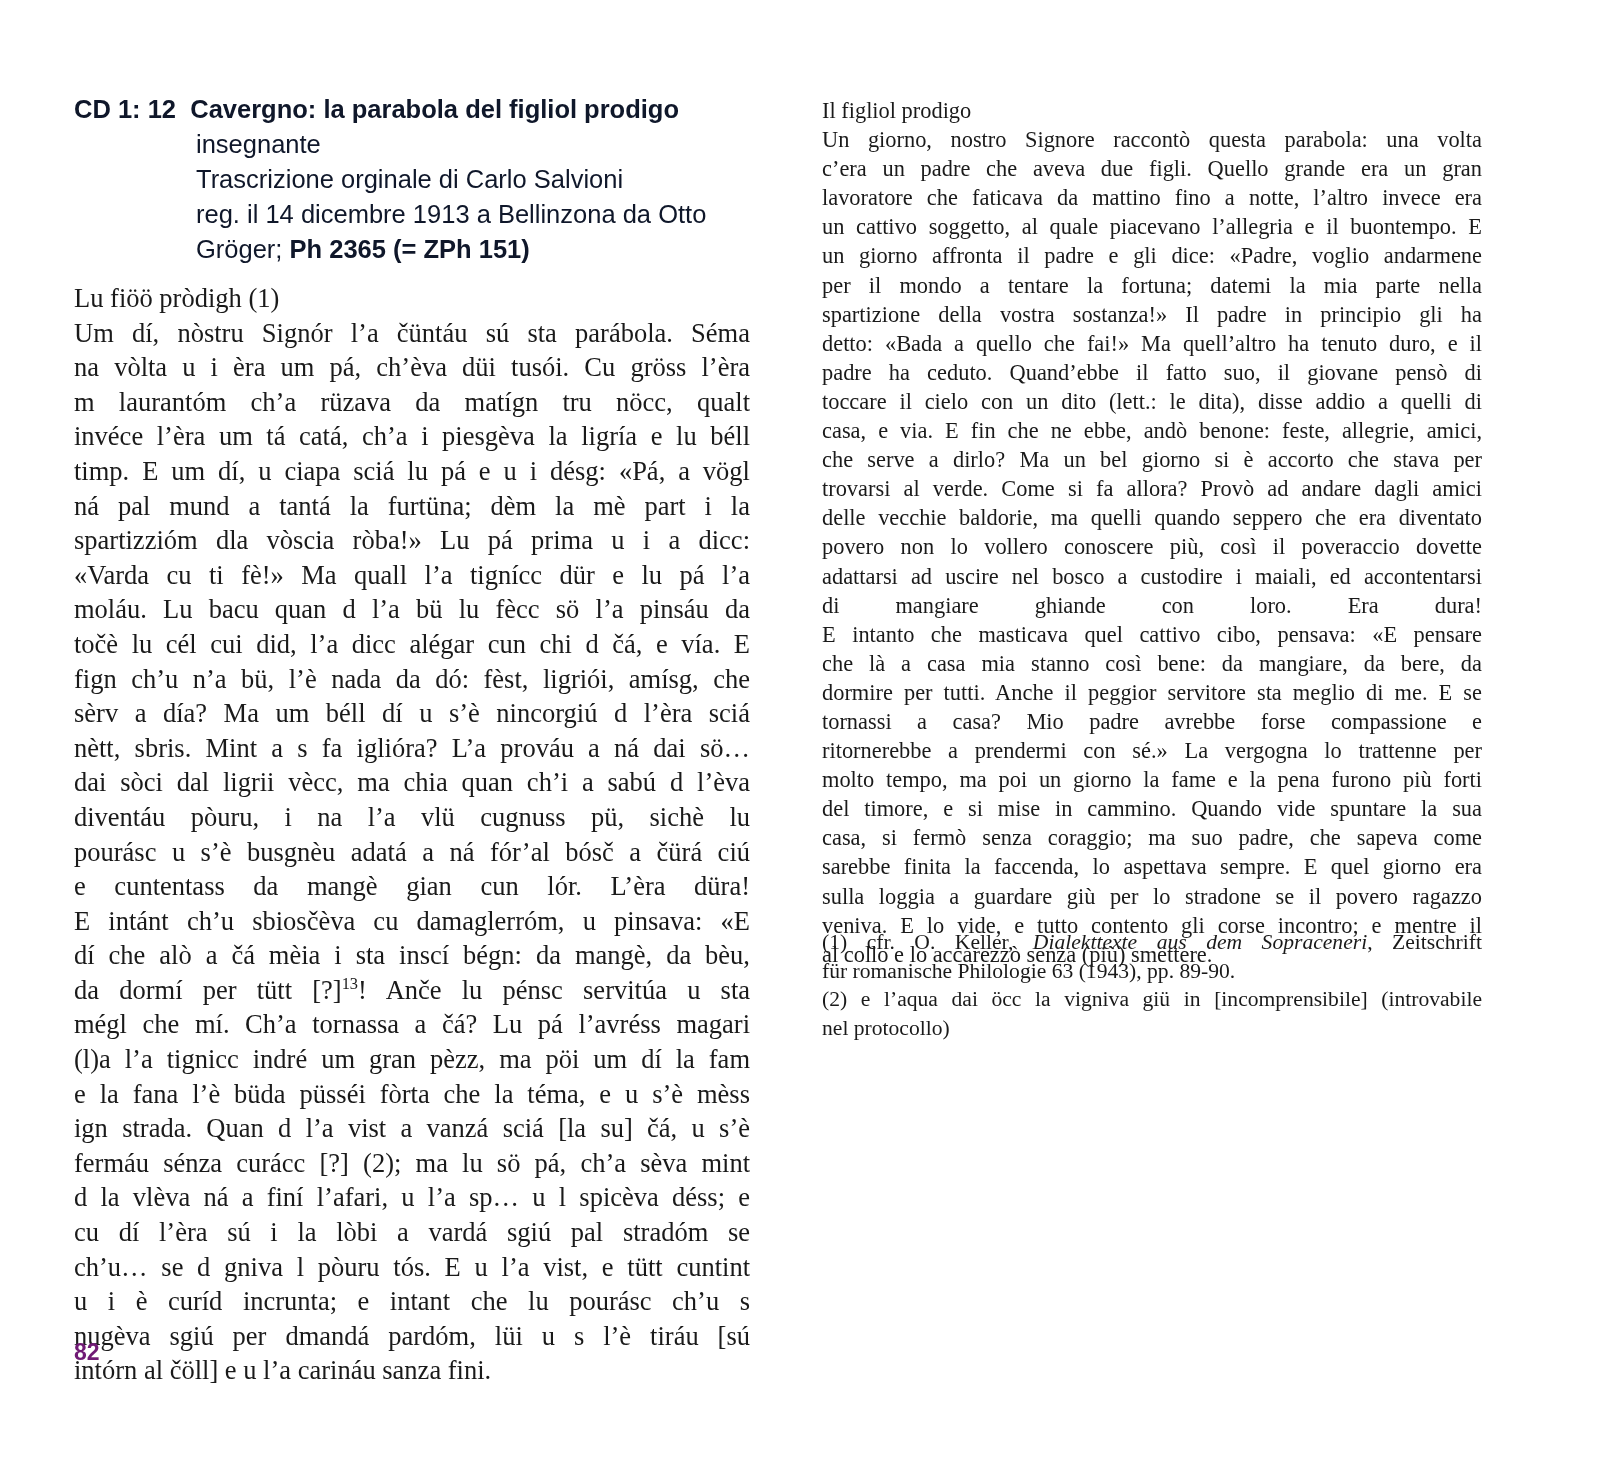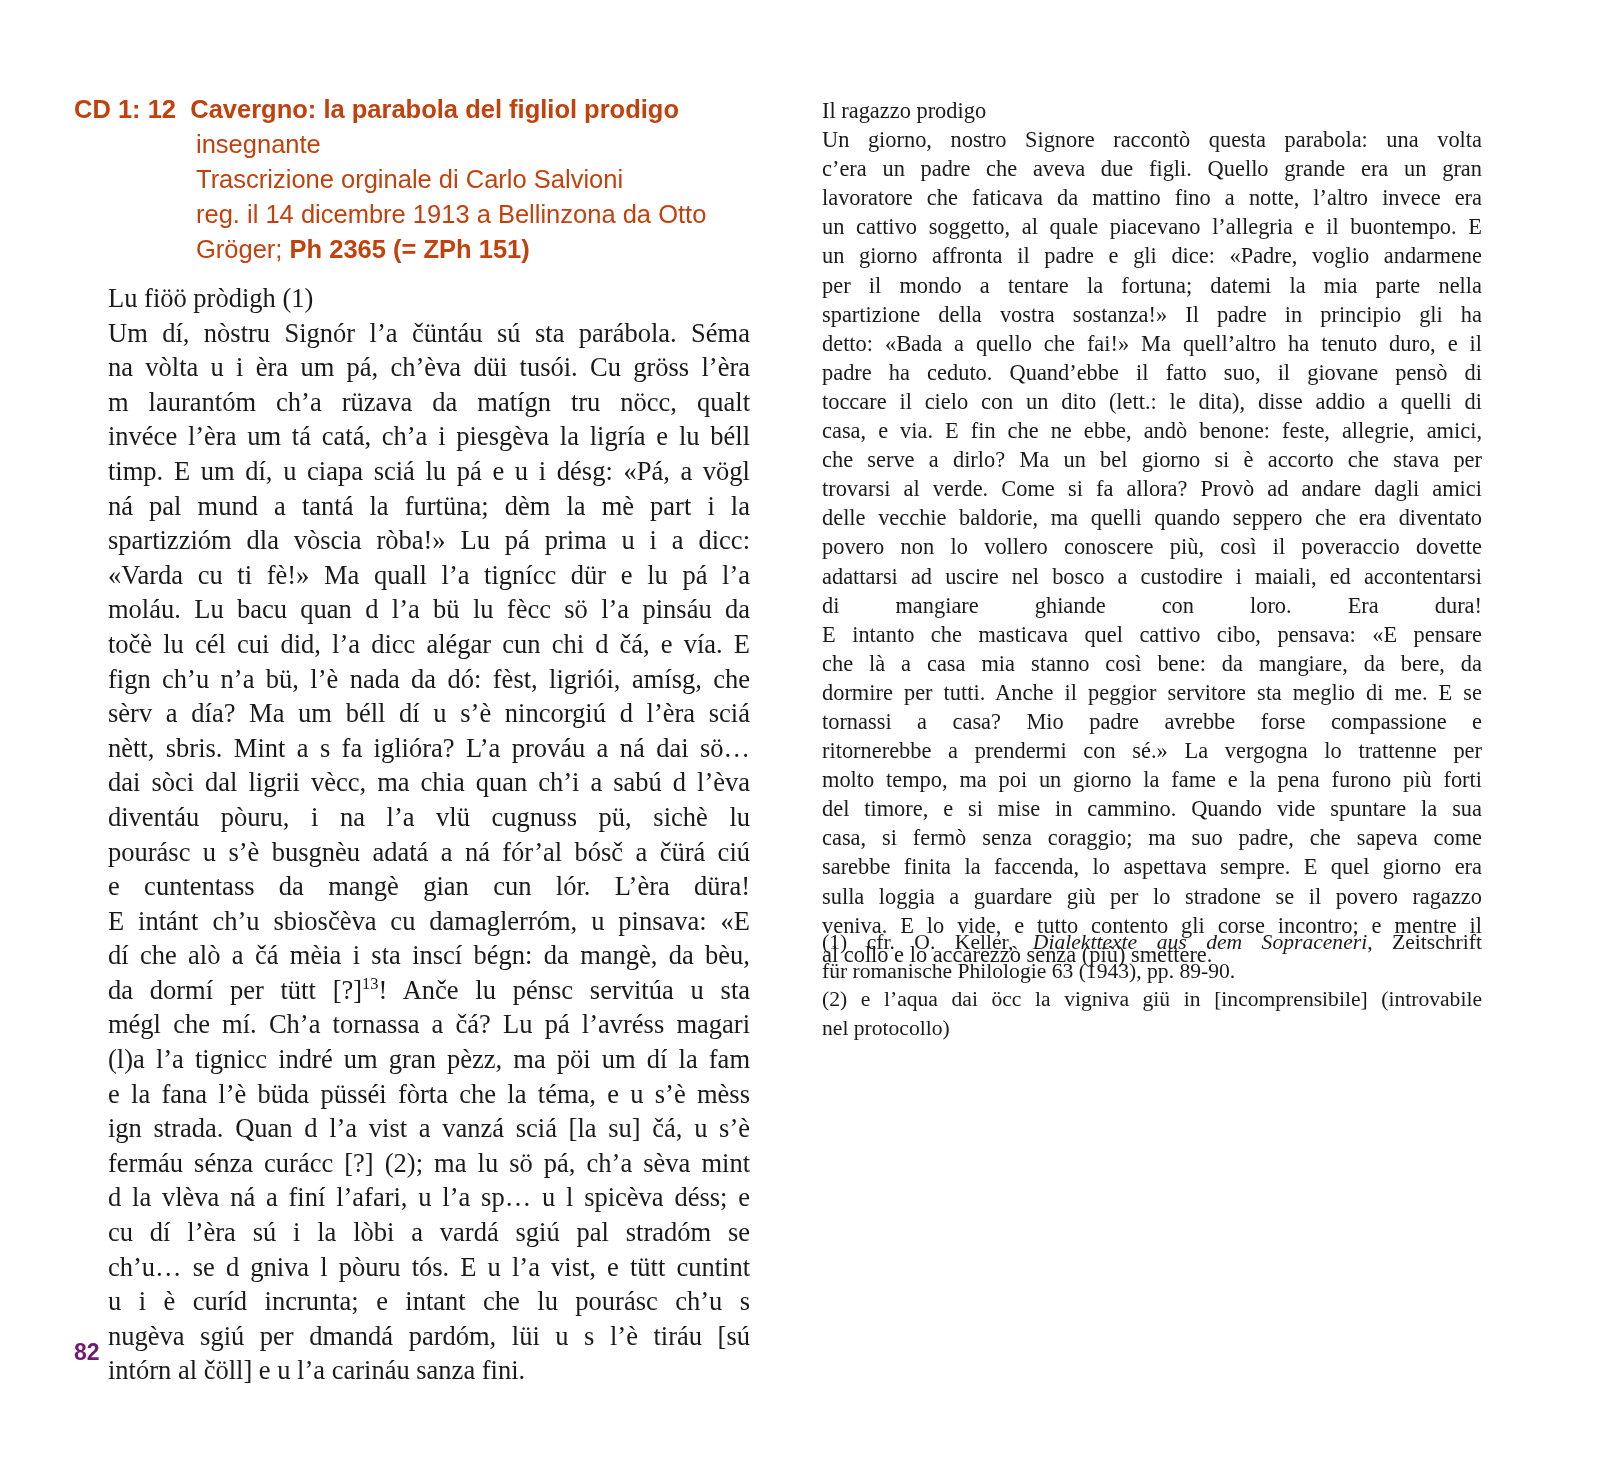--- a/index.html
+++ b/index.html
@@ -29,21 +29,21 @@
     position: absolute;
     left: 74px;
     top: 92px;
     width: 676px;
   }
 
   .heading-block {
     font-family: "Liberation Sans", "DejaVu Sans", sans-serif;
     font-size: 25.5px;
     line-height: 35px;
-    color: #c2410c;
+    color: #0f172a;
     margin-bottom: 10px;
   }
   .heading-line {
     display: block;
     text-align: justify;
     text-justify: inter-word;
   }
   .heading-line-1 {
     font-weight: bold;
     text-align: left;
@@ -65,21 +65,20 @@
     font-weight: bold;
   }
 
   .dialect-body {
     font-size: 26.5px;
     line-height: 34.6px;
     text-align: justify;
     -webkit-hyphens: none;
     hyphens: none;
     margin-top: 14px;
-    margin-left: 34px;
   }
   .dialect-body p {
     margin: 0;
   }
   .jline {
     display: block;
     text-align: justify;
     text-align-last: justify;
     white-space: pre;
   }
@@ -182,21 +181,21 @@
           <span class="jline">nugèva sgiú per dmandá pardóm, lüi u s l’è tiráu [sú</span>
           <span class="jline-last">intórn al čöll] e u l’a carináu sanza fini.</span>
         </div>
     </div>
 
   </div>
 
   <div class="col-right">
     <div class="italian-body">
       <p>
-          <span class="jline-last">Il ragazzo prodigo</span>
+          <span class="jline-last">Il figliol prodigo</span>
         </p>
       <div id="italian-lines">
           <span class="jline">Un giorno, nostro Signore raccontò questa parabola: una volta</span>
           <span class="jline">c’era un padre che aveva due figli. Quello grande era un gran</span>
           <span class="jline">lavoratore che faticava da mattino fino a notte, l’altro invece era</span>
           <span class="jline">un cattivo soggetto, al quale piacevano l’allegria e il buontempo. E</span>
           <span class="jline">un giorno affronta il padre e gli dice: «Padre, voglio andarmene</span>
           <span class="jline">per il mondo a tentare la fortuna; datemi la mia parte nella</span>
           <span class="jline">spartizione della vostra sostanza!» Il padre in principio gli ha</span>
           <span class="jline">detto: «Bada a quello che fai!» Ma quell’altro ha tenuto duro, e il</span>

